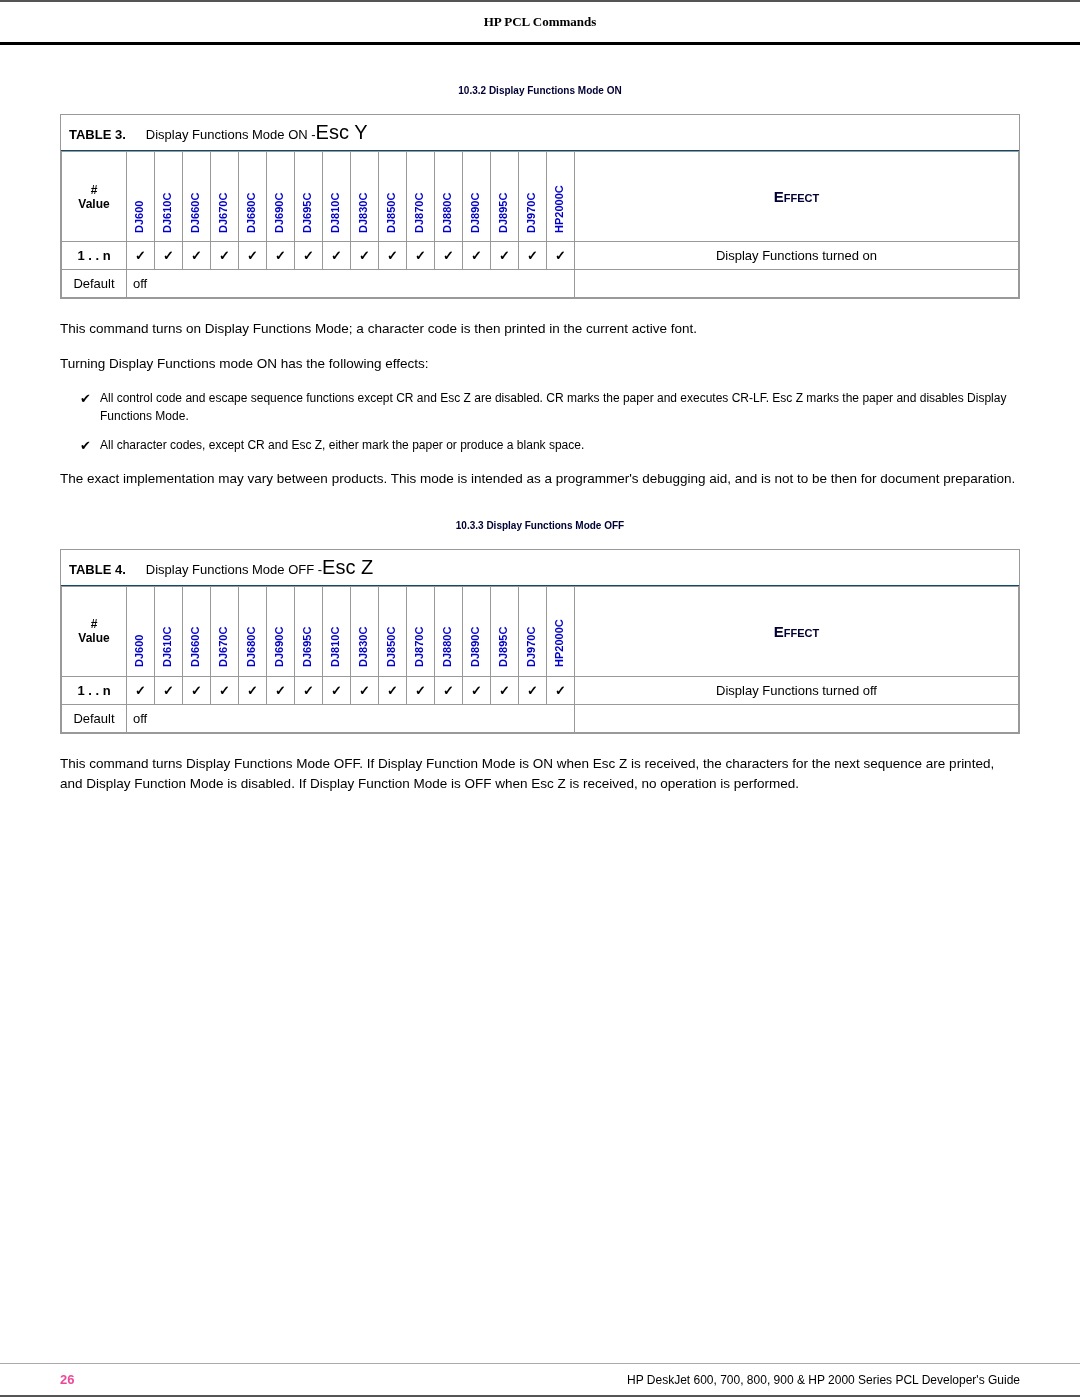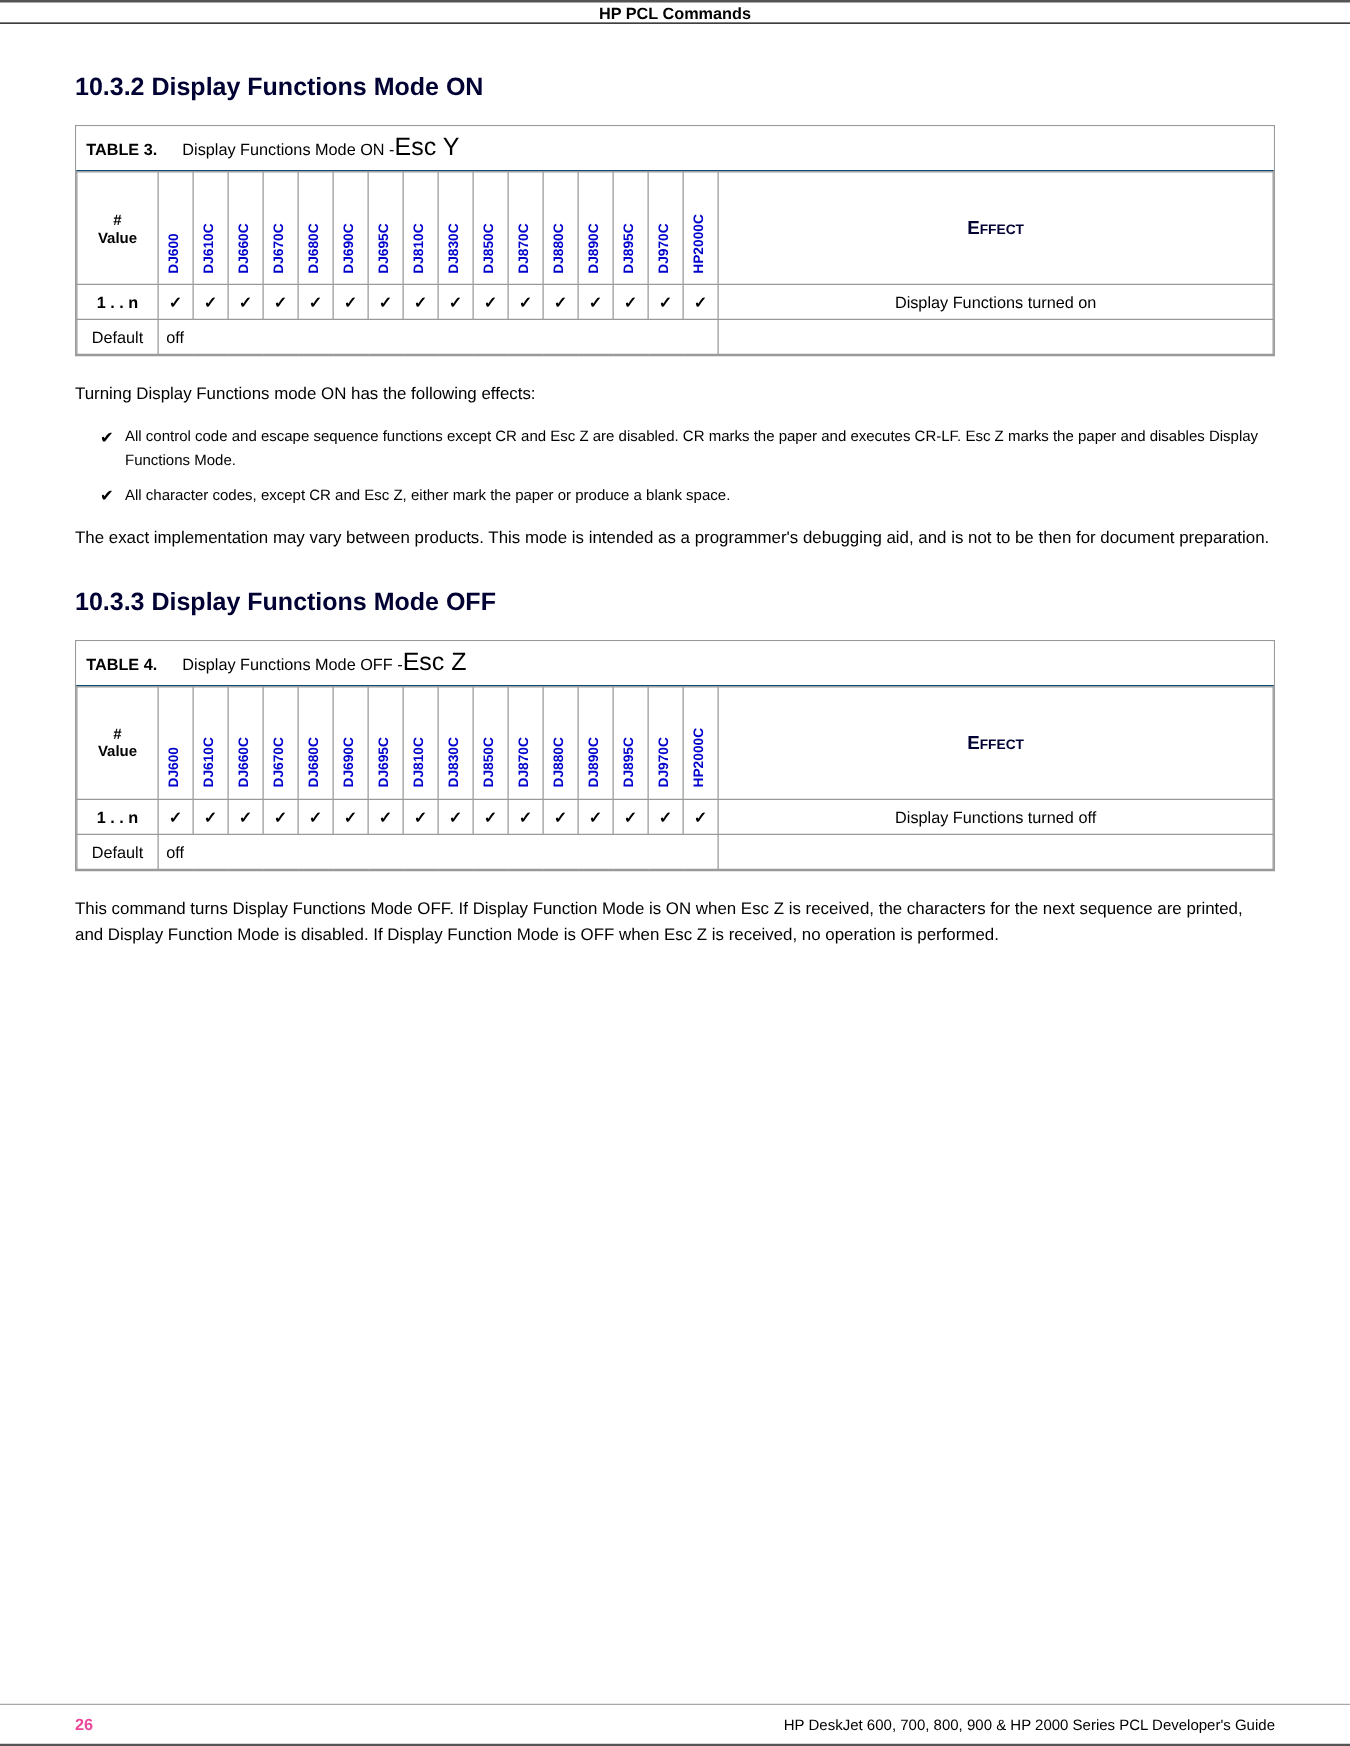--- a/index.html
+++ b/index.html
@@ -17,43 +17,45 @@
       width: 1080px;
       min-height: 1397px;
       padding: 0;
       display: flex;
       flex-direction: column;
     }
 
     
     .page-header {
       border-top: 2px solid #555;
-      border-bottom: 1px solid #000000;
-      padding: 0 60px;
-      text-align: center;
+      border-bottom: 3px solid #000000;
+      padding: 12px 60px;
+      text-align: center;
+      font-family: Liberation Serif, serif;
     }
     .page-header-title {
       font-size: 13px;
       font-weight: bold;
       color: #000;
     }
 
     
     .page-content {
       padding: 30px 60px 20px 60px;
       flex: 1;
     }
 
     
     .section-heading {
-      font-size: 20px;
+      font-size: 10px;
       font-weight: bold;
       color: #000033;
       margin-bottom: 18px;
       margin-top: 10px;
+      text-align: center;
     }
 
     
     .table-wrapper {
       margin-bottom: 20px;
       border: 1px solid #999;
       width: 100%;
     }
 
     
@@ -324,20 +326,21 @@
             </tr>
             <tr>
               <td class="default-label-cell">Default</td>
               <td colspan="16" class="default-value-cell" style="text-align:left;">off</td>
               <td class="default-empty-cell"></td>
             </tr>
           </tbody>
         </table>
       </div>
 
+      <p class="body-text">This command turns on Display Functions Mode; a character code is then printed in the current active font.</p>
       <p class="body-text">Turning Display Functions mode ON has the following effects:</p>
       <ul class="bullet-list">
         <li>All control code and escape sequence functions except CR and Esc Z are disabled. CR marks the paper and executes CR-LF. Esc Z marks the paper and disables Display Functions Mode.</li>
         <li>All character codes, except CR and Esc Z, either mark the paper or produce a blank space.</li>
       </ul>
       <p class="body-text">The exact implementation may vary between products. This mode is intended as a programmer's debugging aid, and is not to be then for document preparation.</p>
     </div>
 
     <div class="section-gap">
       <div class="section-heading">10.3.3   Display Functions Mode OFF</div>

